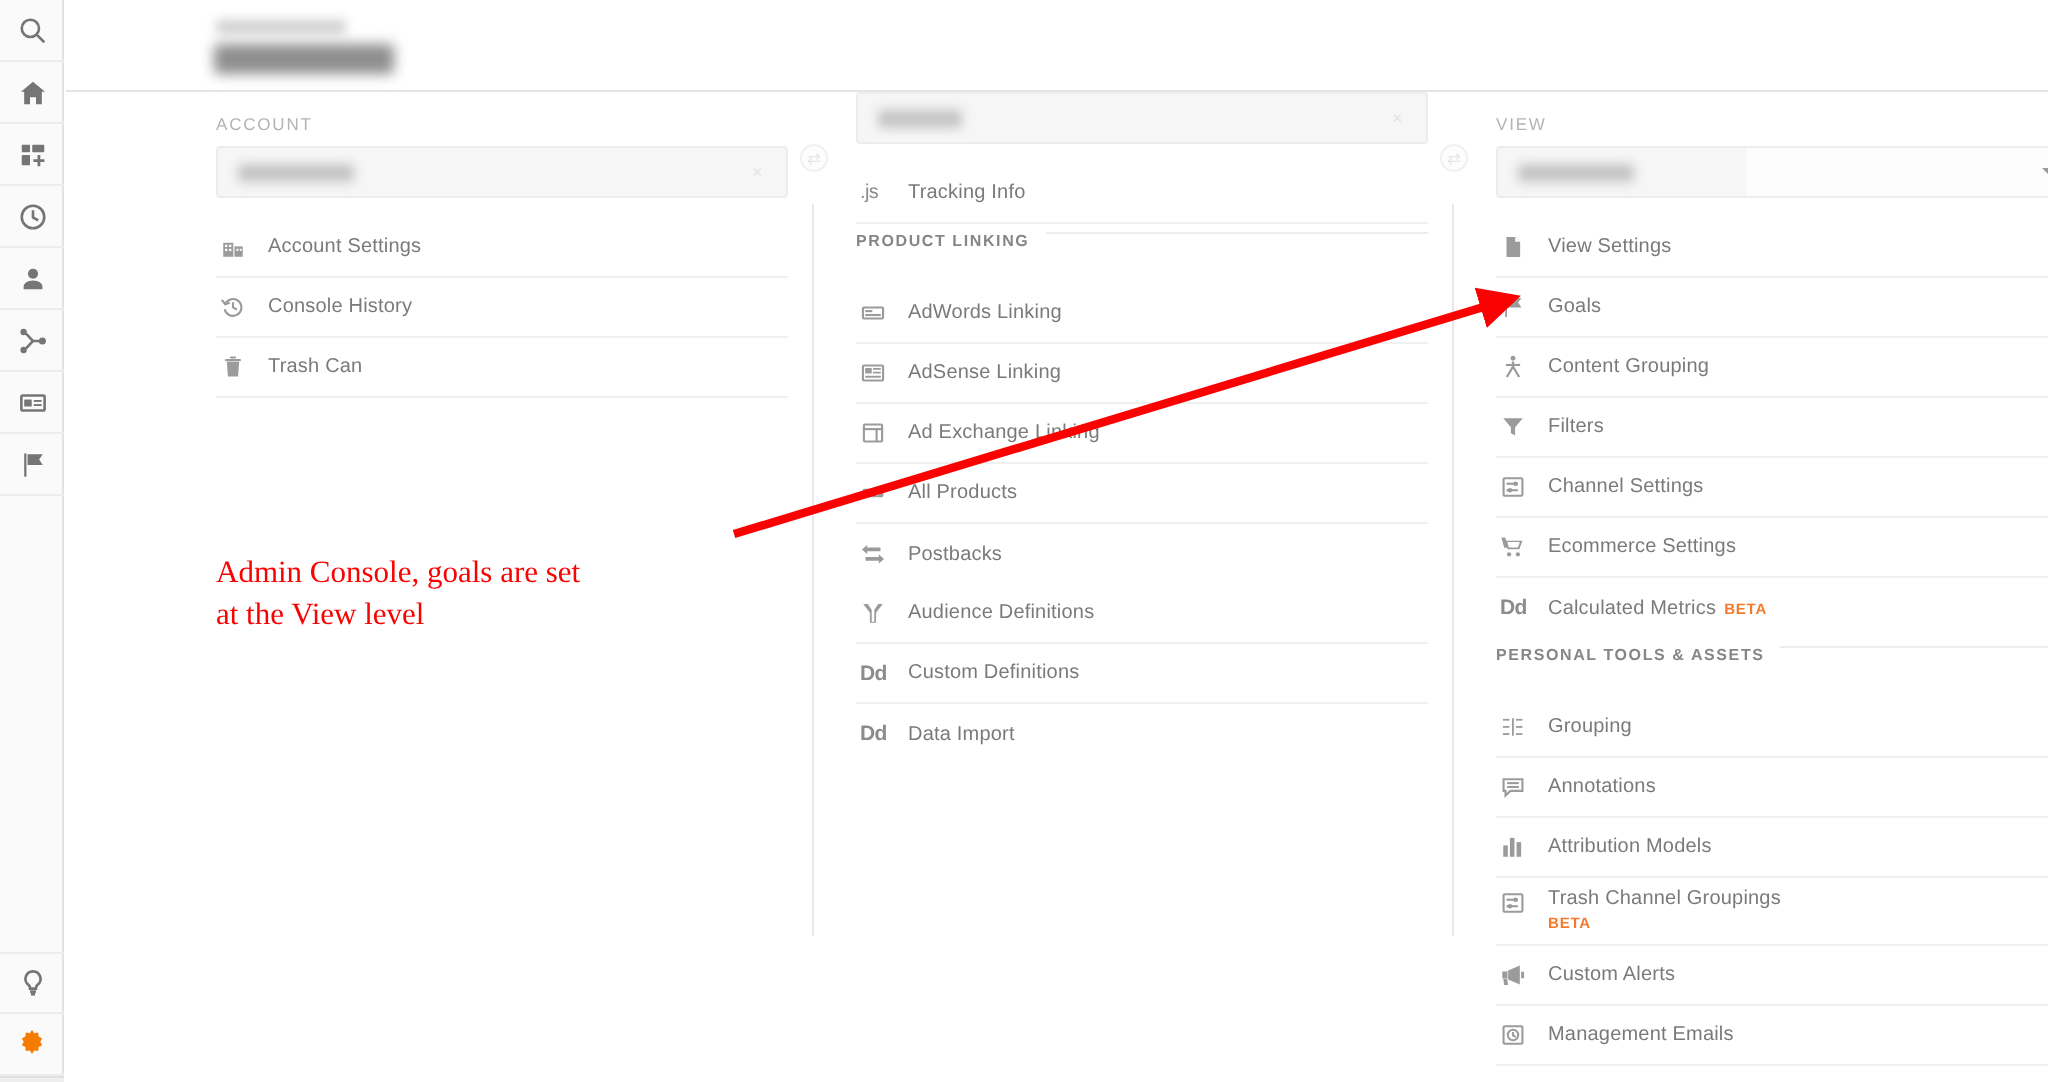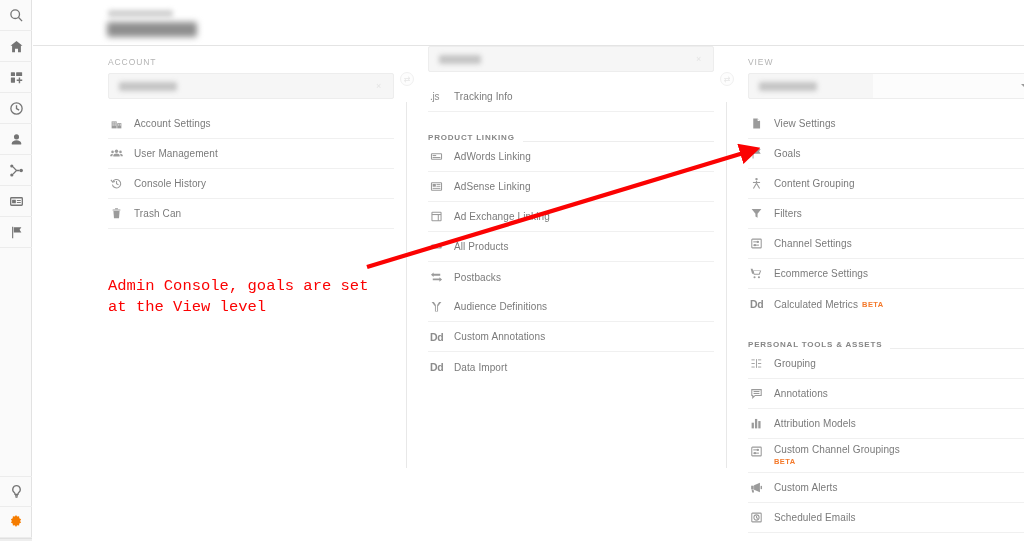--- a/index.html
+++ b/index.html
@@ -140,37 +140,37 @@
     font-family: "Liberation Sans", sans-serif;
     letter-spacing: -0.3px;
   }
   .beta {
     font-size: 7.5px; color: #f4792b; font-weight: 700;
     letter-spacing: 0.4px; margin-left: 4px;
   }
   .beta.below { display: block; margin-left: 0; margin-top: 1px; }
 
   .section-head {
-    display: flex; align-items: flex-end;
+    display: flex; align-items: flex-start;
     height: 26px; margin-top: 4px;
   }
   .section-head .sh-text {
     font-size: 8px; font-weight: 700; letter-spacing: 0.8px;
     color: #868686; white-space: nowrap;
   }
   .section-head .sh-rule {
     flex: 1; height: 1px; background: #ededed; margin-left: 8px;
   }
 
   
   .annot {
     position: absolute; left: 108px; top: 276px;
     font-size: 15.5px; line-height: 21px;
     color: #fb0202; width: 310px;
-    font-family: Liberation Mono, monospace;
+    font-family: Liberation Serif, serif;
   }
   .arrow-layer {
     position: absolute; left: 0; top: 0;
     width: 1024px; height: 541px;
     pointer-events: none;
   }
 </style>
 </head>
 <body>
 
@@ -278,33 +278,20 @@
                 <rect fill="#fff" x="5.6" y="6.6" width="1.4" height="1.4"></rect>
                 <rect fill="#fff" x="3.1" y="9.1" width="1.4" height="1.4"></rect>
                 <rect fill="#fff" x="5.6" y="9.1" width="1.4" height="1.4"></rect>
                 <rect fill="#fff" x="10.1" y="9.1" width="1.3" height="1.3"></rect>
                 <rect fill="#fff" x="12.2" y="9.1" width="1.1" height="1.3"></rect>
               </svg>
           </span>
           <span class="lbl">Account Settings</span>
         </div>
 
-        <div class="row">
-          <span class="ico">
-            <svg width="13" height="13" viewBox="0 0 16 16">
-                <circle class="ic-f" cx="8" cy="5.2" r="2.1"></circle>
-                <circle class="ic-f" cx="3.1" cy="6" r="1.6"></circle>
-                <circle class="ic-f" cx="12.9" cy="6" r="1.6"></circle>
-                <path class="ic-f" d="M8 8.1c-2.2 0-3.9 1.1-3.9 2.4v1.2h7.8v-1.2C11.9 9.2 10.2 8.1 8 8.1z"></path>
-                <path class="ic-f" d="M3.1 8.6c-1.6 0-2.8.8-2.8 1.7v1.1h2.7v-1c0-.7.4-1.3 1-1.7a4 4 0 0 0-.9-.1z"></path>
-                <path class="ic-f" d="M12.9 8.6c-.3 0-.6 0-.9.1.6.4 1 1 1 1.7v1h2.7v-1.1c0-.9-1.2-1.7-2.8-1.7z"></path>
-              </svg>
-          </span>
-          <span class="lbl">User Management</span>
-        </div>
 
 
         <div class="row">
           <span class="ico">
             <svg width="13" height="13" viewBox="0 0 16 16">
                 <path class="ic-s" d="M3.2 6.2A5.2 5.2 0 1 1 2.9 9.4"></path>
                 <polyline class="ic-s" points="1.1,3.6 3.2,6.3 6,5.4"></polyline>
                 <polyline class="ic-s" points="8,5 8,8.2 10.4,9.6"></polyline>
               </svg>
           </span>
@@ -407,21 +394,21 @@
                 <path class="ic-f" d="M2 2.4h2.8L7.2 6v7.4H8.8V6L11.2 2.4H14L9.9 7.8v6.2H6.1V7.8z"></path>
               </svg>
           </span>
           <span class="lbl">Audience Definitions</span>
         </div>
 
         <div class="row">
           <span class="ico">
               <span class="dd-glyph">Dd</span>
             </span>
-          <span class="lbl">Custom Annotations</span>
+          <span class="lbl">Custom Definitions</span>
         </div>
 
         <div class="row" style="border-bottom:none">
           <span class="ico">
               <span class="dd-glyph">Dd</span>
             </span>
           <span class="lbl">Data Import</span>
         </div>
 
       </div>
@@ -555,21 +542,21 @@
           <span class="ico" style="margin-top:2px">
             <svg width="13" height="13" viewBox="0 0 16 16">
                 <rect class="ic-s" x="2.2" y="2.6" width="11.6" height="10.8" rx="0.8"></rect>
                 <line class="ic-s" x1="4" y1="6" x2="11" y2="6"></line>
                 <circle class="ic-f" cx="9.6" cy="6" r="1.4"></circle>
                 <line class="ic-s" x1="4" y1="10" x2="11" y2="10"></line>
                 <circle class="ic-f" cx="6.1" cy="10" r="1.4"></circle>
               </svg>
           </span>
           <span style="display:block">
-            <span class="lbl" style="display:block">Custom Channel Groupings</span>
+            <span class="lbl" style="display:block">Trash Channel Groupings</span>
             <span class="beta below">BETA</span>
           </span>
         </div>
 
         <div class="row">
           <span class="ico">
             <svg width="13" height="13" viewBox="0 0 16 16">
                 <path class="ic-f" d="M1.4 5.8h3.2v4.4H1.4z"></path>
                 <path class="ic-f" d="M5 5.2l7.2-3.1v11.8L5 10.8z"></path>
                 <path class="ic-f" d="M2 10.4h2.4l.6 3.8H2.6z"></path>
@@ -580,21 +567,21 @@
         </div>
 
         <div class="row">
           <span class="ico">
             <svg width="13" height="13" viewBox="0 0 16 16">
                 <rect class="ic-s" x="2.2" y="2.6" width="11.6" height="10.8" rx="0.8"></rect>
                 <circle class="ic-s" cx="8" cy="8" r="3.2"></circle>
                 <polyline class="ic-s" points="8,6.1 8,8.2 9.7,9.2"></polyline>
               </svg>
           </span>
-          <span class="lbl">Scheduled Emails</span>
+          <span class="lbl">Management Emails</span>
         </div>
 
         <div class="row" style="border-bottom:none">
           
           
         </div>
 
       </div>
     </div>
   </div>

